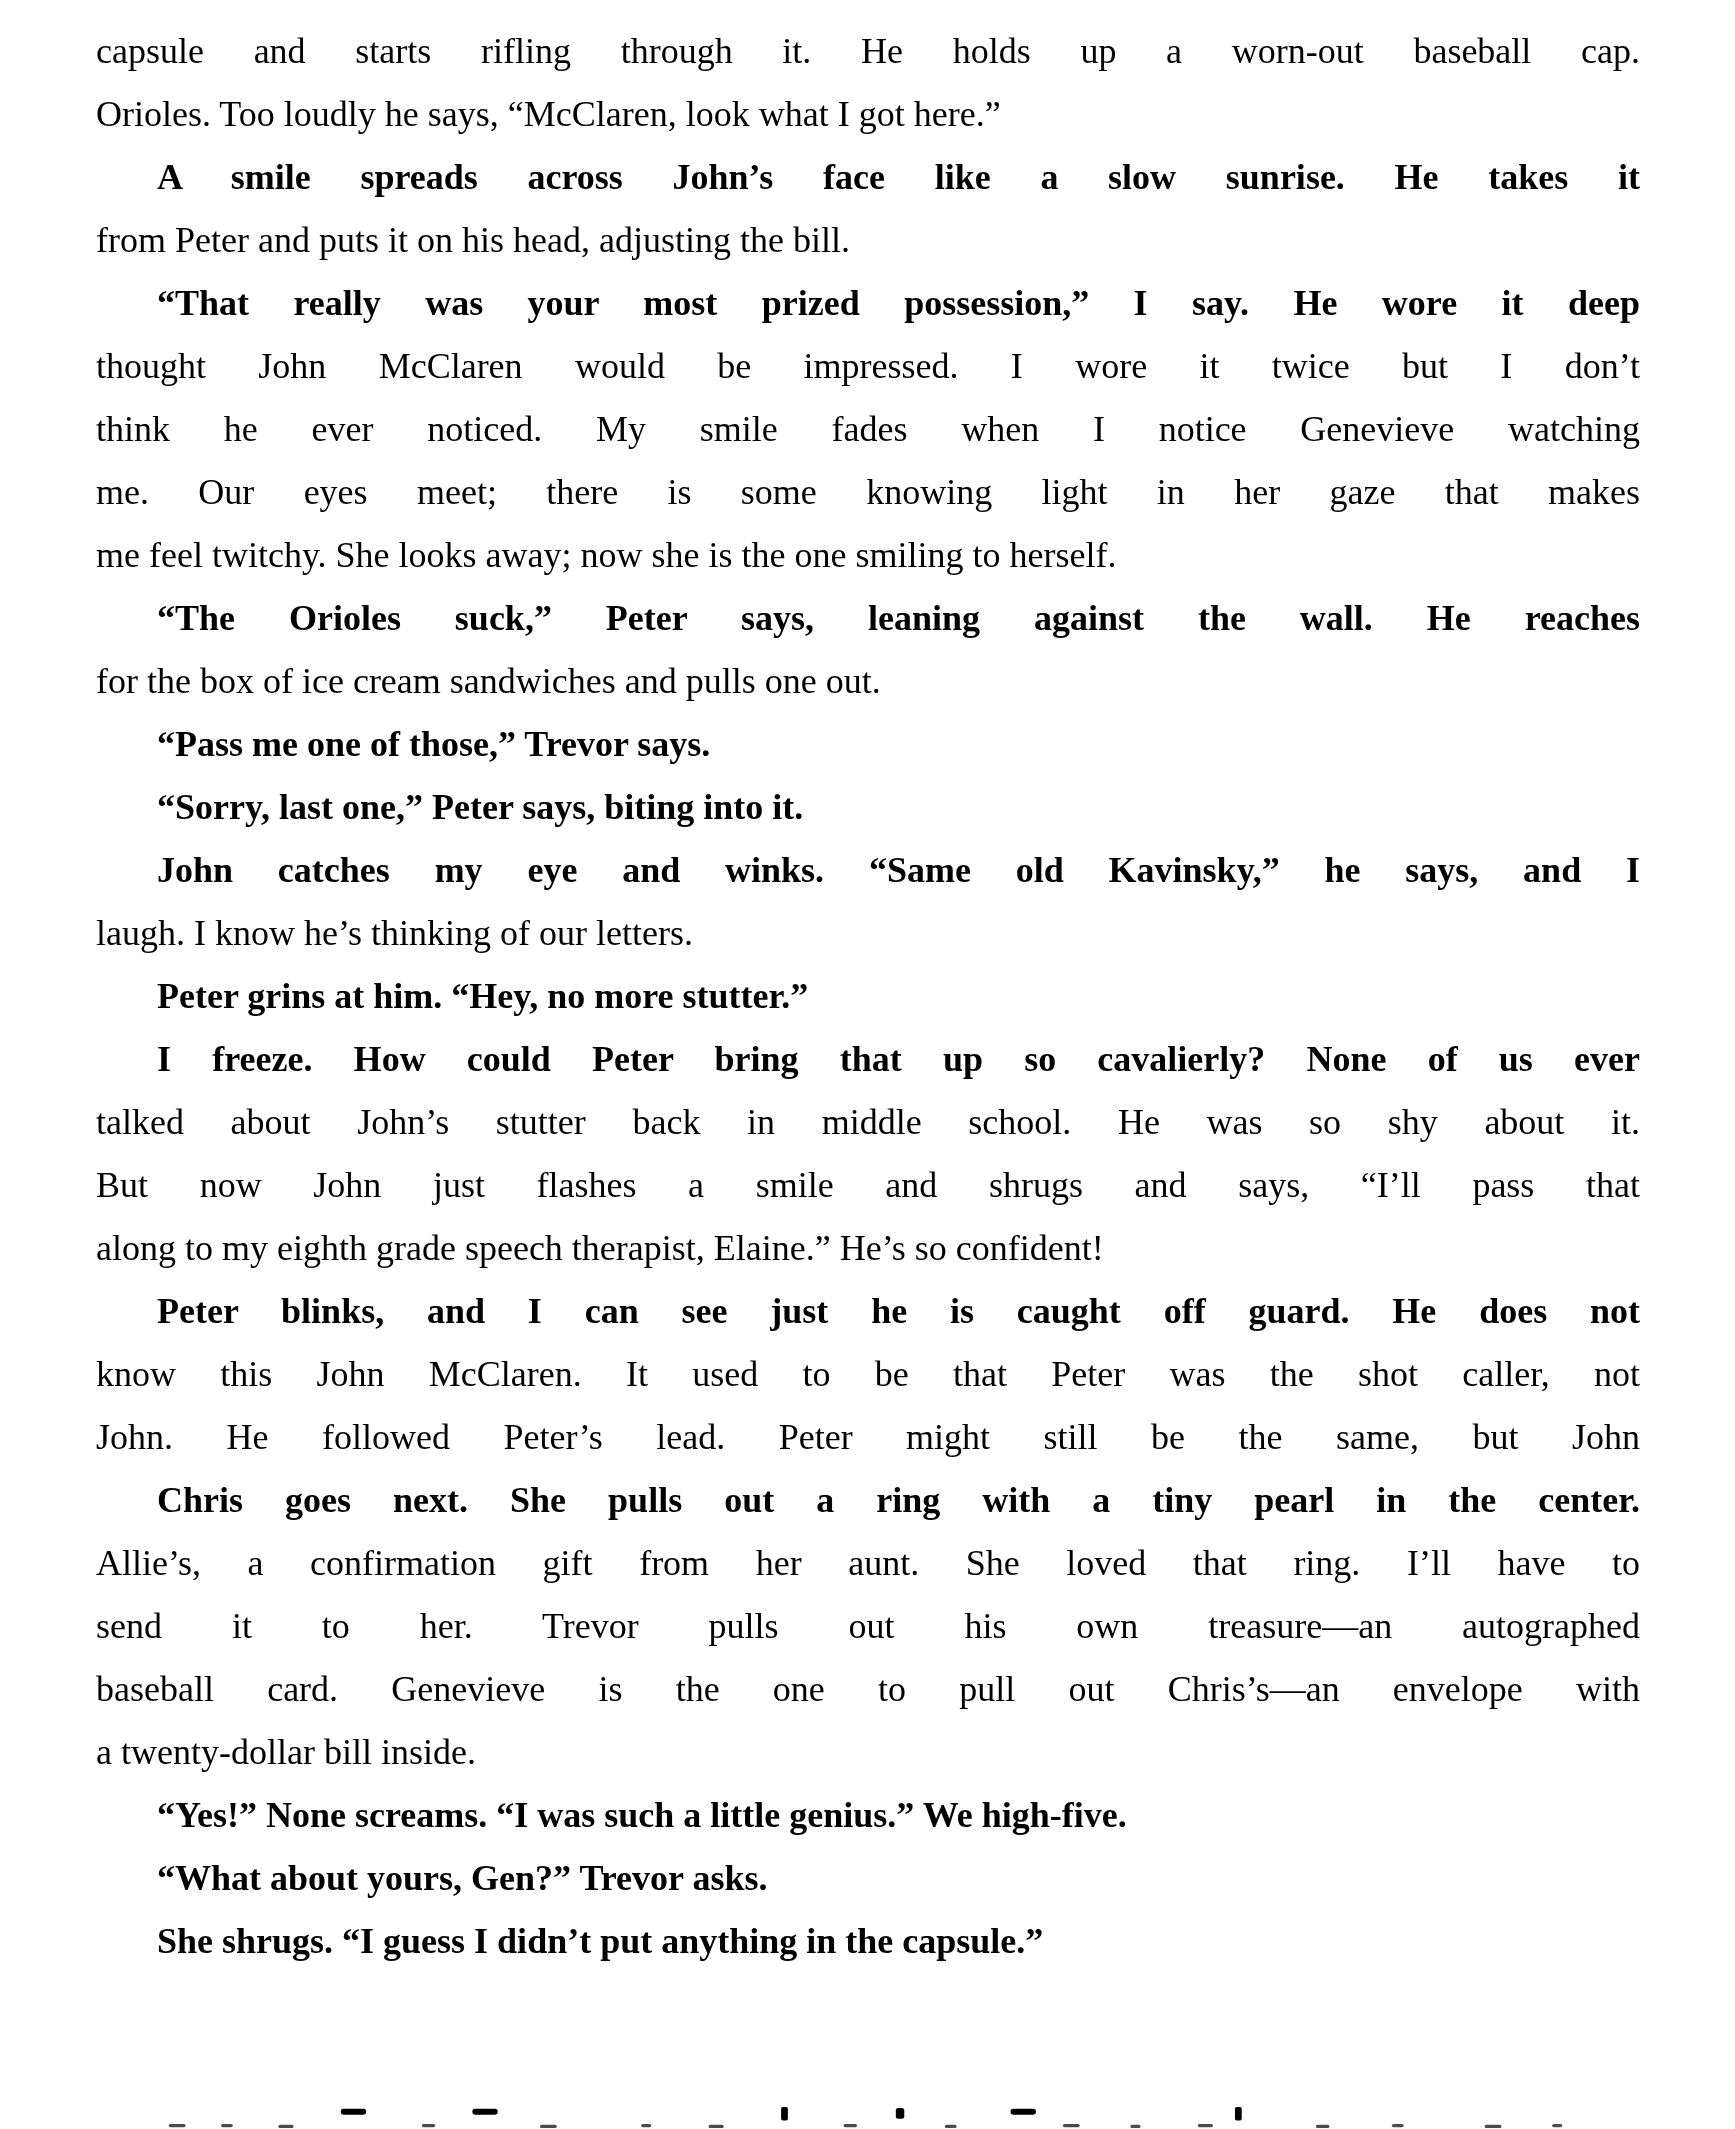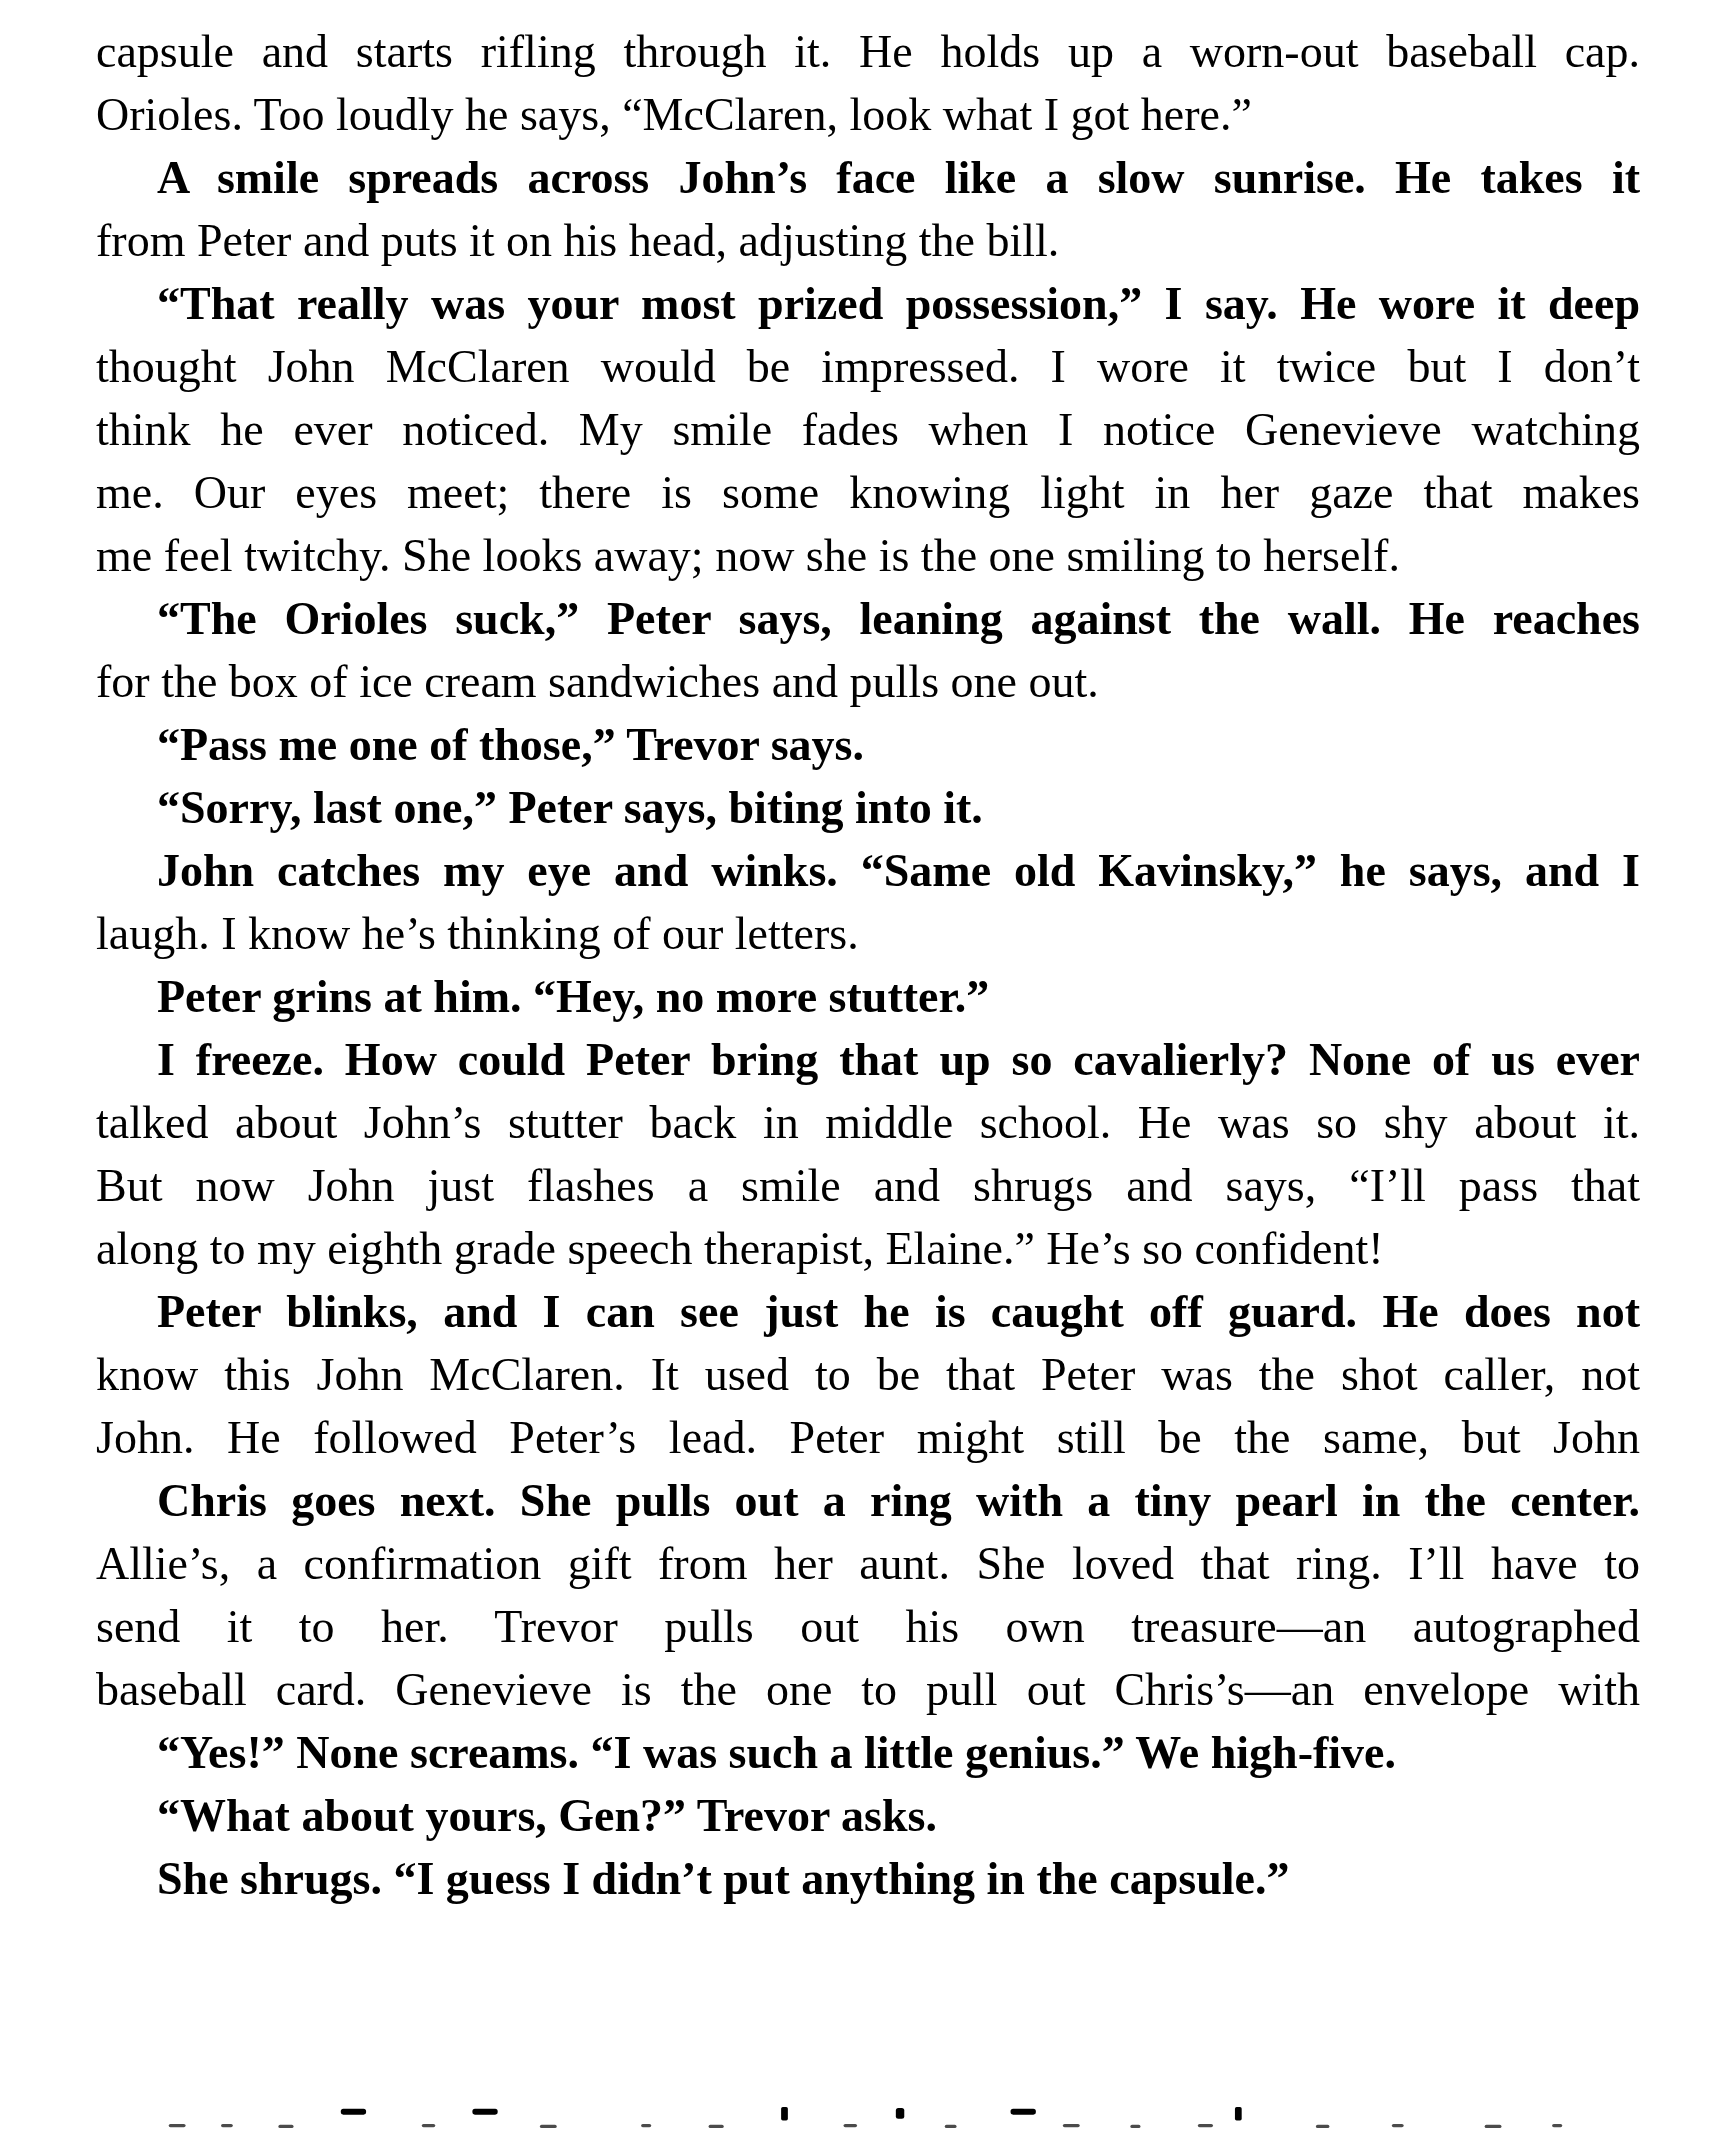--- a/index.html
+++ b/index.html
@@ -9,21 +9,21 @@
     overflow: hidden;
     background: #ffffff;
     position: relative;
     font-family: "Liberation Serif", serif;
   }
   .text-block {
     position: absolute;
     left: 96px;
     top: 20px;
     width: 1544px;
-    font-size: 46px;
+    font-size: 36px;
     line-height: 63px;
     color: #000000;
     font-kerning: normal;
   }
   .para { margin: 0; padding: 0; }
   .line {
     text-align: justify;
     text-align-last: justify;
     white-space: normal;
   }
@@ -87,20 +87,21 @@
     <div class="para">
       <div class="line para-start indented">Peter blinks, and I can see just he is caught off guard. He does not</div>
       <div class="line">know this John McClaren. It used to be that Peter was the shot caller, not</div>
       <div class="line">John. He followed Peter’s lead. Peter might still be the same, but John</div>
     </div>
     <div class="para">
       <div class="line para-start indented">Chris goes next. She pulls out a ring with a tiny pearl in the center.</div>
       <div class="line">Allie’s, a confirmation gift from her aunt. She loved that ring. I’ll have to</div>
       <div class="line">send it to her. Trevor pulls out his own treasure—an autographed</div>
       <div class="line">baseball card. Genevieve is the one to pull out Chris’s—an envelope with</div>
+      <div class="line para-end">a twenty-dollar bill inside.</div>
     </div>
     <div class="para">
       <div class="line para-start indented para-end">“Yes!” None screams. “I was such a little genius.” We high-five.</div>
     </div>
     <div class="para">
       <div class="line para-start indented para-end">“What about yours, Gen?” Trevor asks.</div>
     </div>
     <div class="para">
       <div class="line para-start indented para-end">She shrugs. “I guess I didn’t put anything in the capsule.”</div>
     </div>

